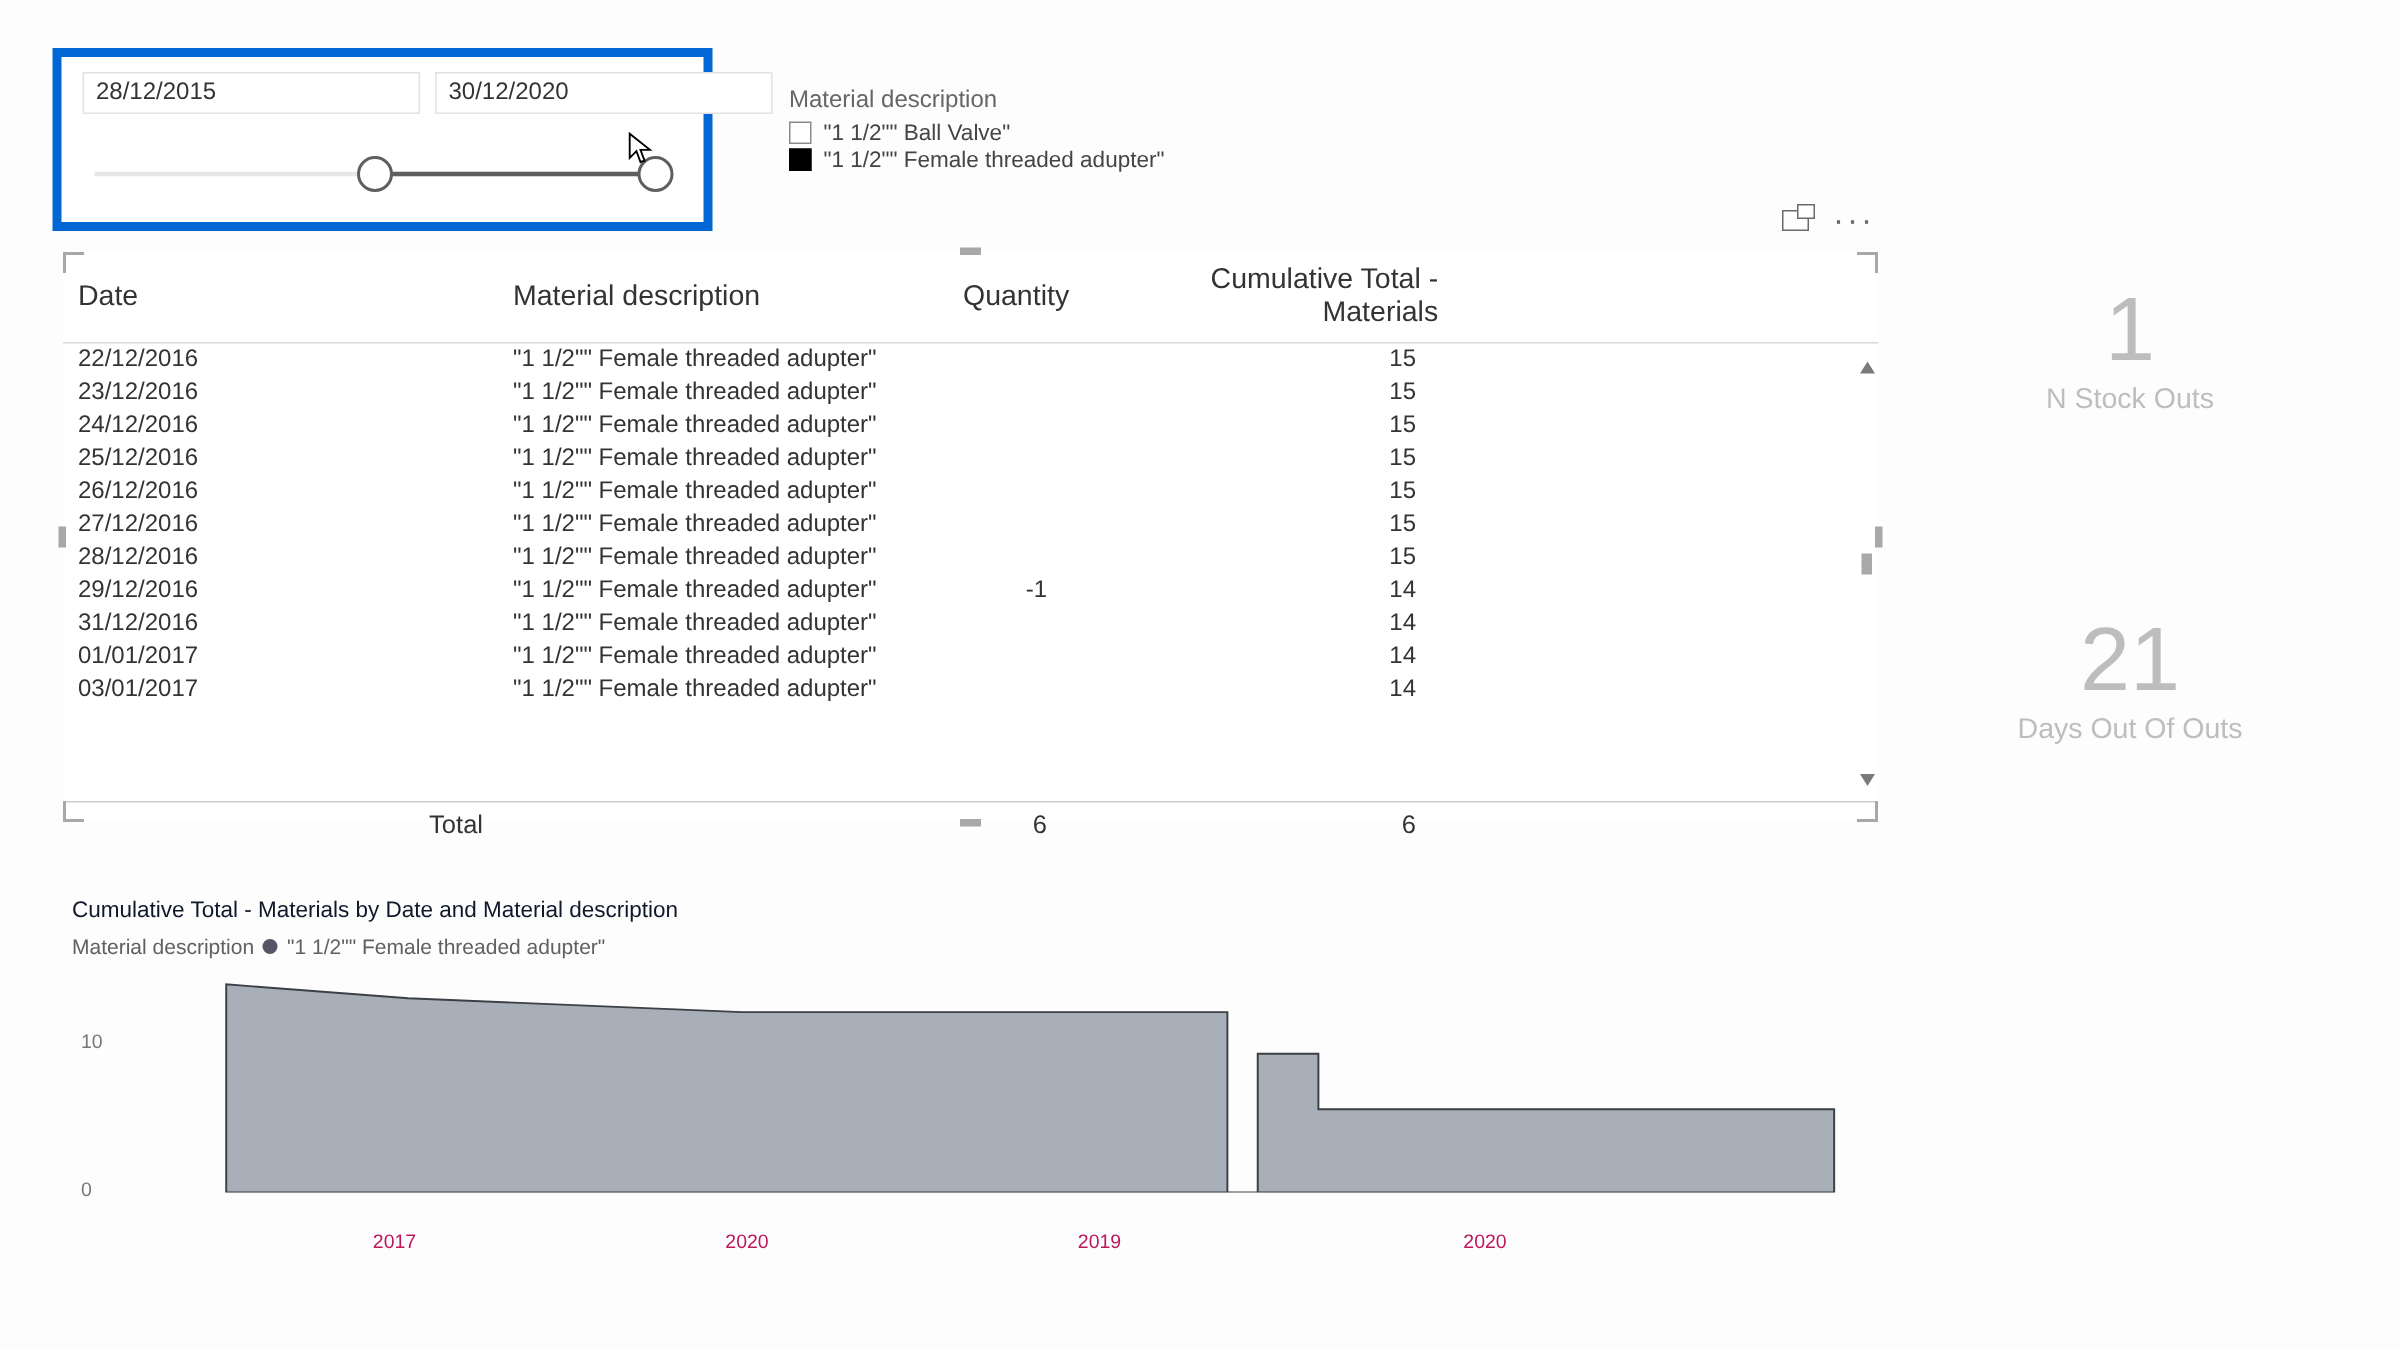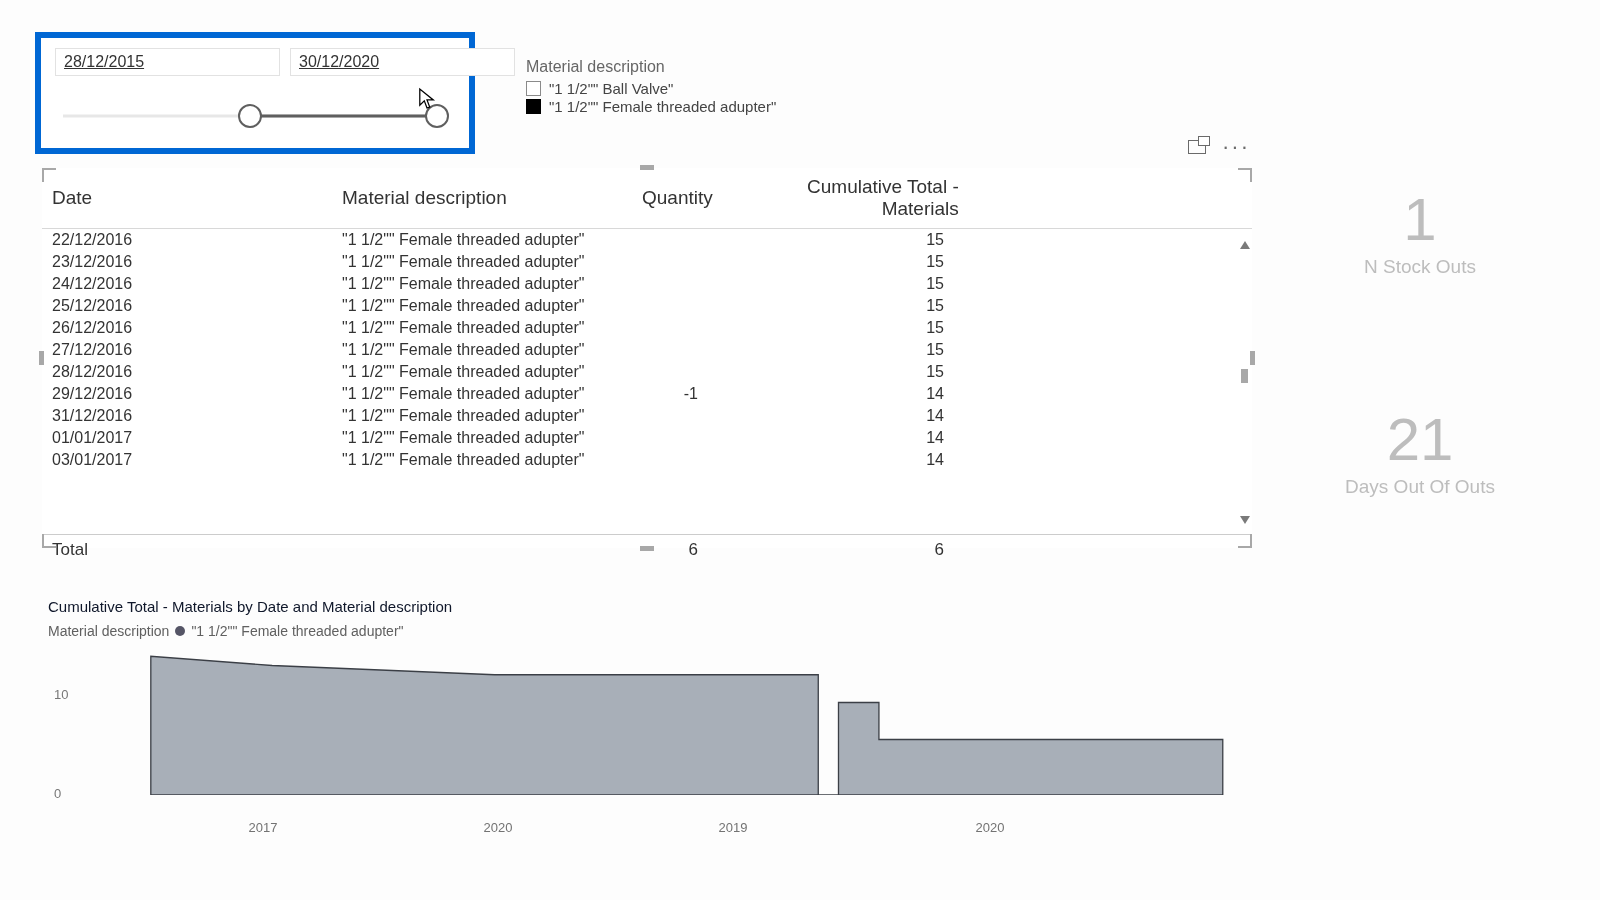--- a/index.html
+++ b/index.html
@@ -13,21 +13,20 @@
     position: relative;
   }
   
   .date-slicer {
     position: absolute;
     top: 32px; left: 35px;
     width: 440px; height: 122px;
     border: 6px solid #0067d4;
     background: #fff;
     padding: 10px 14px 8px 14px;
-    text-decoration: underline;
   }
   .date-inputs { display: flex; gap: 10px; }
   .date-input {
     border: 1px solid #e2e2e2;
     padding: 4px 8px;
     font-size: 16px;
     color: #333;
     background: #fff;
   }
   .slider-track {
@@ -139,20 +138,21 @@
   table.data tbody td {
     padding: 2px 10px;
     font-size: 16px;
     color: #333;
     white-space: nowrap;
   }
   table.data tfoot td {
     border-top: 1px solid #ccc;
     padding: 5px 10px;
     font-size: 17px;
+    text-align: right;
   }
   .tbody-scroll {
     height: 305px;
     overflow: hidden;
     position: relative;
   }
   .vscroll {
     position:absolute; right:2px; top:10px; bottom:8px;
     width:10px;
   }
@@ -193,21 +193,21 @@
     height:170px;
     margin-left:30px;
   }
   .y-tick {
     position:absolute; left:-24px;
     font-size:13px; color:#777;
     transform:translateY(-50%);
   }
   .x-tick {
     position:absolute; bottom:-18px;
-    font-size:13px; color:#737373;
+    font-size:13px; color:#be185d;
     transform:translateX(-50%);
   }
   .chart-svg { width:100%; height:148px; display:block; }
   .area-path { fill:#a8afb8; stroke:#3b3f46; stroke-width:1.3; }
 
   
   .cursor {
     position:absolute;
     top:87px; left:418px;
     width:18px; height:24px;

